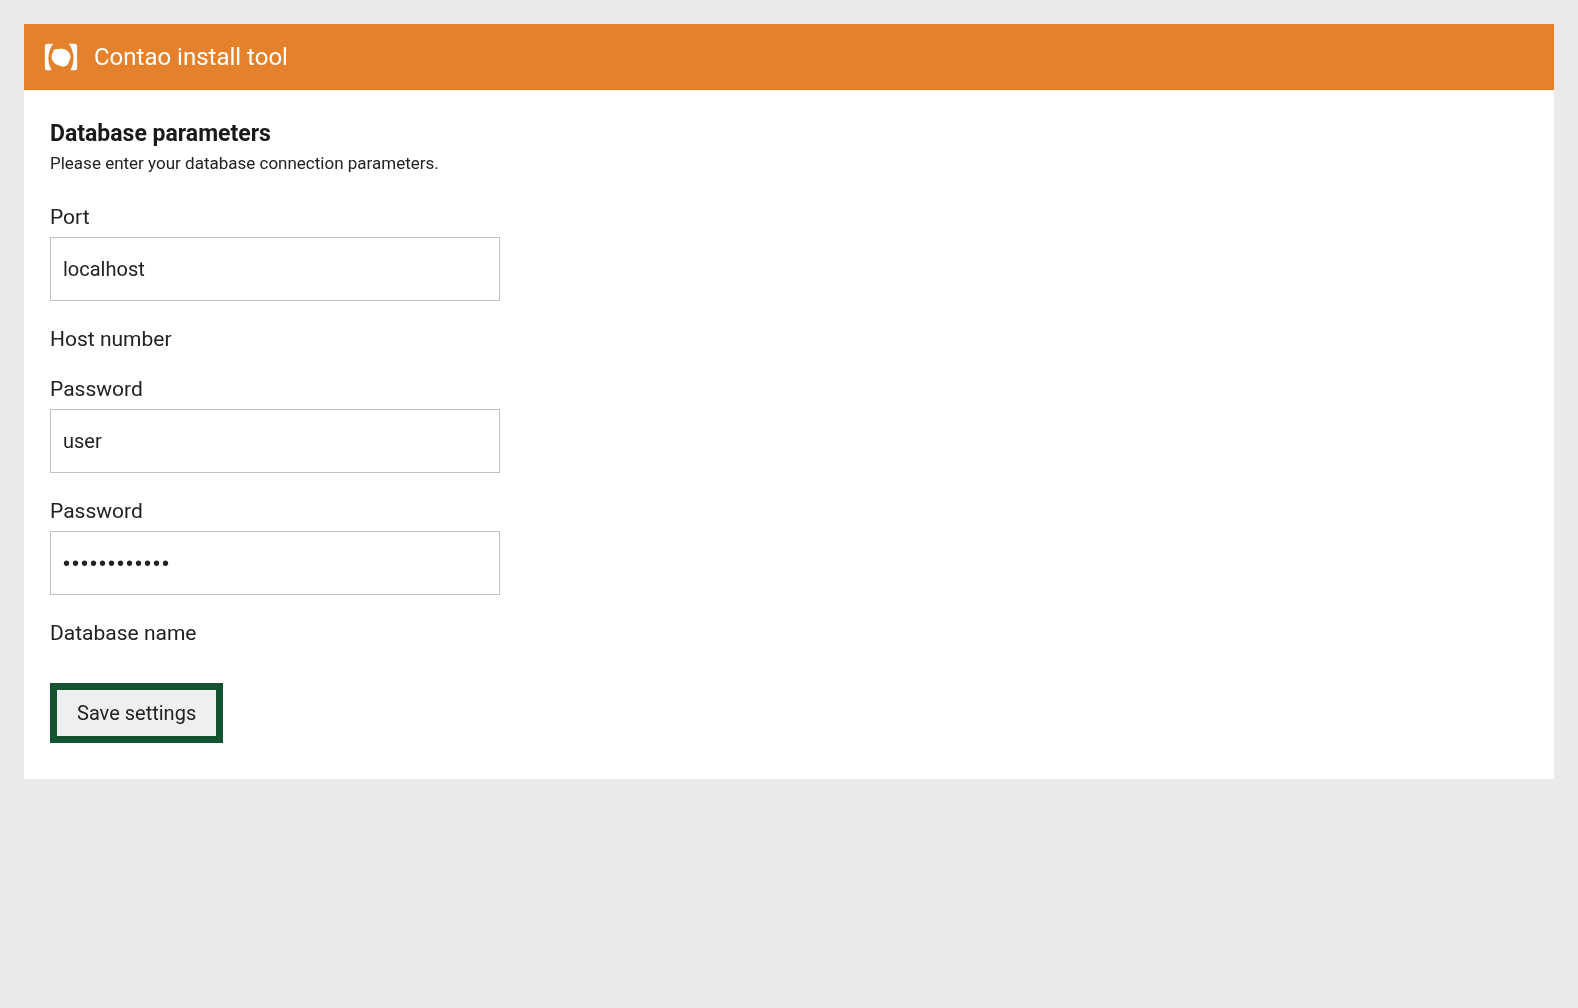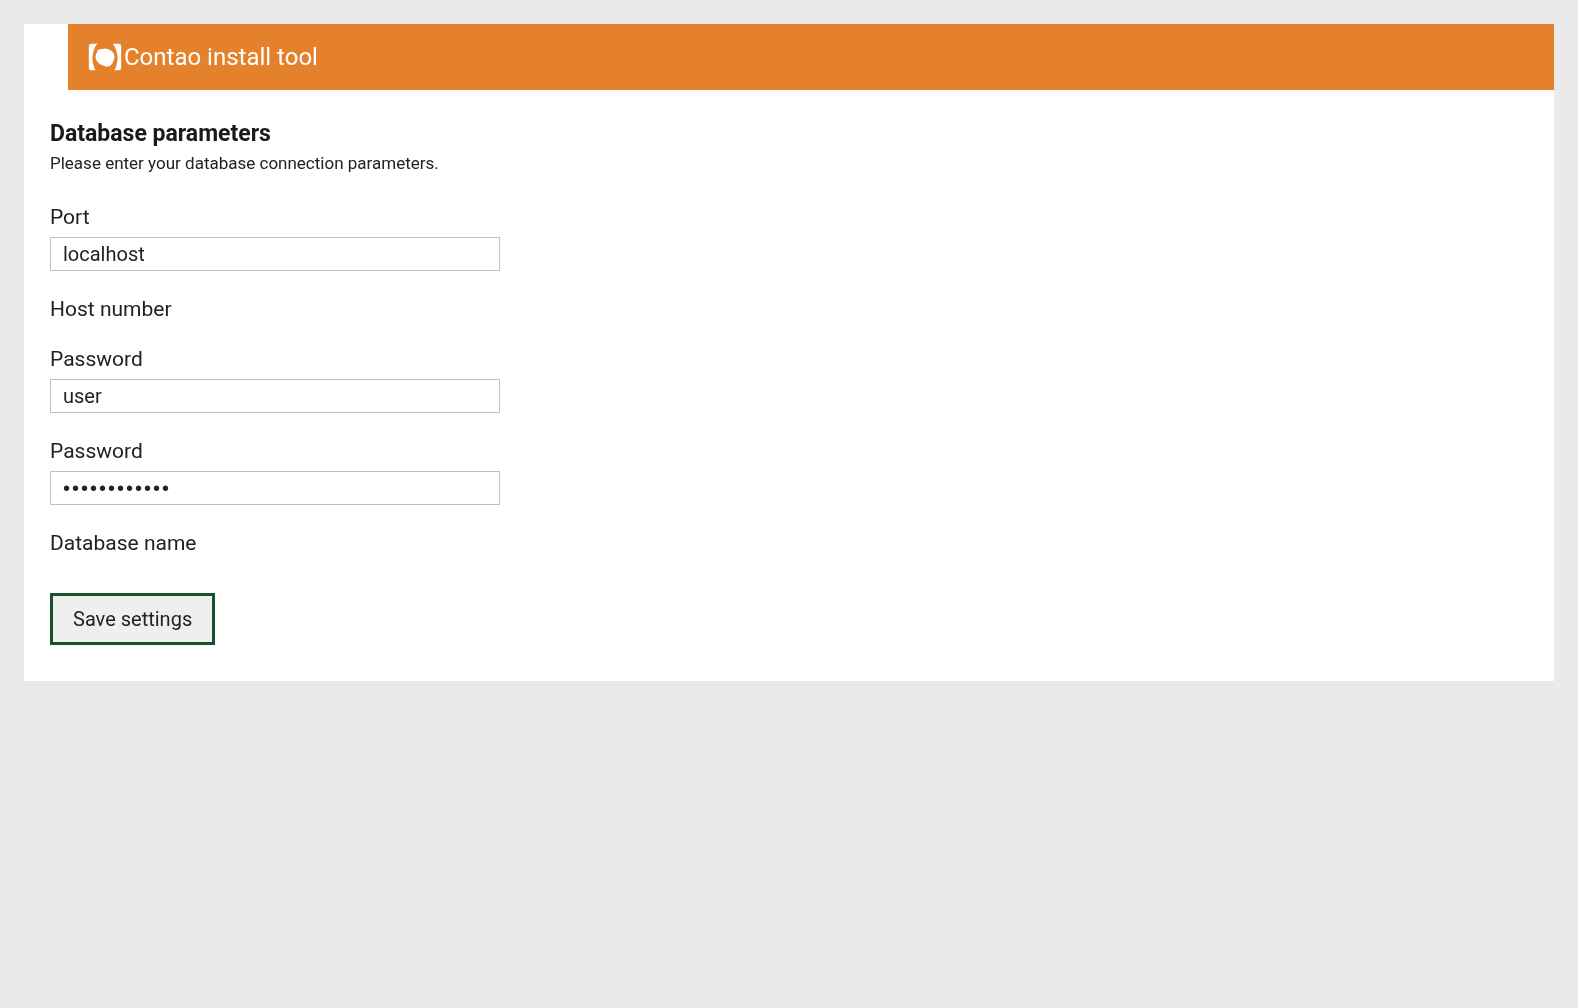--- a/index.html
+++ b/index.html
@@ -15,21 +15,21 @@
     }
     .container {
       background-color: #ffffff;
       width: 100%;
     }
     .header {
       background-color: #e5812a;
       padding: 14px 18px;
       display: flex;
       align-items: center;
-      margin-left: 44px;
+      gap: 14px;
     }
     .header-icon {
       width: 38px;
       height: 38px;
       display: flex;
       align-items: center;
       justify-content: center;
       flex-shrink: 0;
     }
     .header-title {
@@ -57,37 +57,37 @@
     }
     .field-label {
       display: block;
       font-size: 21px;
       font-weight: 400;
       color: #222;
       margin-bottom: 8px;
     }
     .field-input {
       width: 450px;
-      height: 34px;
+      height: 64px;
       padding: 8px 12px;
       font-size: 20px;
       font-family: inherit;
       border: 1px solid #c0c0c0;
       background: #ffffff;
       color: #222;
     }
     .button-row {
       margin-top: 38px;
     }
     .save-button {
       padding: 11px 20px;
       font-size: 20px;
       font-family: inherit;
       background-color: #efefef;
-      border: 3px solid #14532d;
+      border: 7px solid #14532d;
       cursor: pointer;
       color: #222;
     }
     .password-dots {
       letter-spacing: 2px;
       font-family: Arial, sans-serif;
     }
   </style>
 </head>
 <body>

